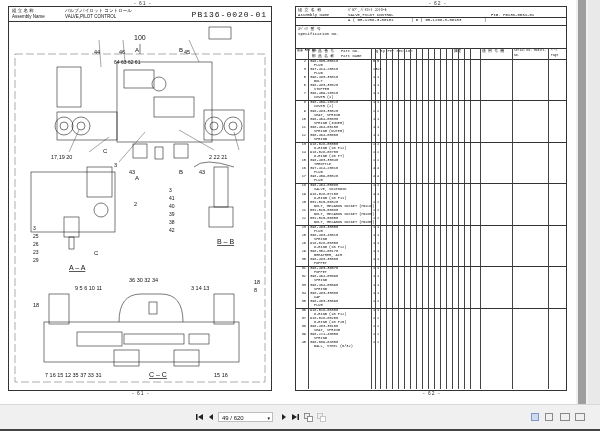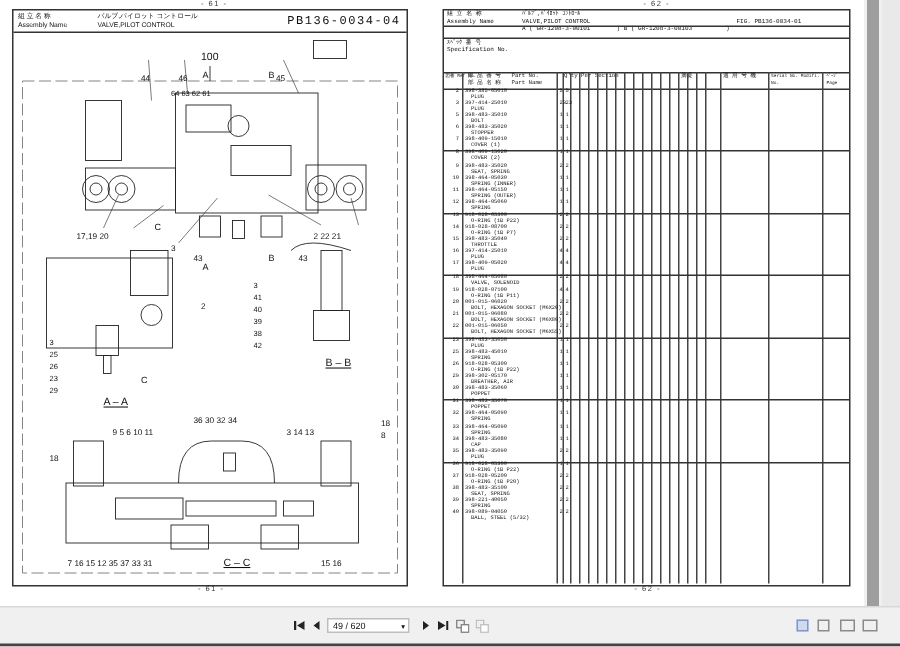--- a/index.html
+++ b/index.html
@@ -49,21 +49,21 @@
   <div class="lpage">
     <div class="lhead">
       <div class="lab">
           <div>組 立 名 称</div>
           <div>Assembly Name</div>
         </div>
       <div class="nm">
           <div>バルブ,パイロット コントロール</div>
           <div>VALVE,PILOT CONTROL</div>
         </div>
-      <div class="code">PB136-0034-04</div>
+      <div class="code">PB136-0020-01</div>
     </div>
     <svg class="diagram" viewBox="0 0 262 368" width="262" height="368">
       <g fill="none" stroke="#222" stroke-width="0.6">
         <rect x="6" y="32" width="250" height="328" stroke-dasharray="8,3" stroke="#777"></rect>
         <line x1="131" y1="22" x2="131" y2="32"></line>
 
         <rect x="48" y="45" width="24" height="40"></rect>
         <rect x="48" y="90" width="60" height="28"></rect>
         <rect x="108" y="40" width="95" height="80"></rect>
         <rect x="115" y="48" width="30" height="18"></rect>

